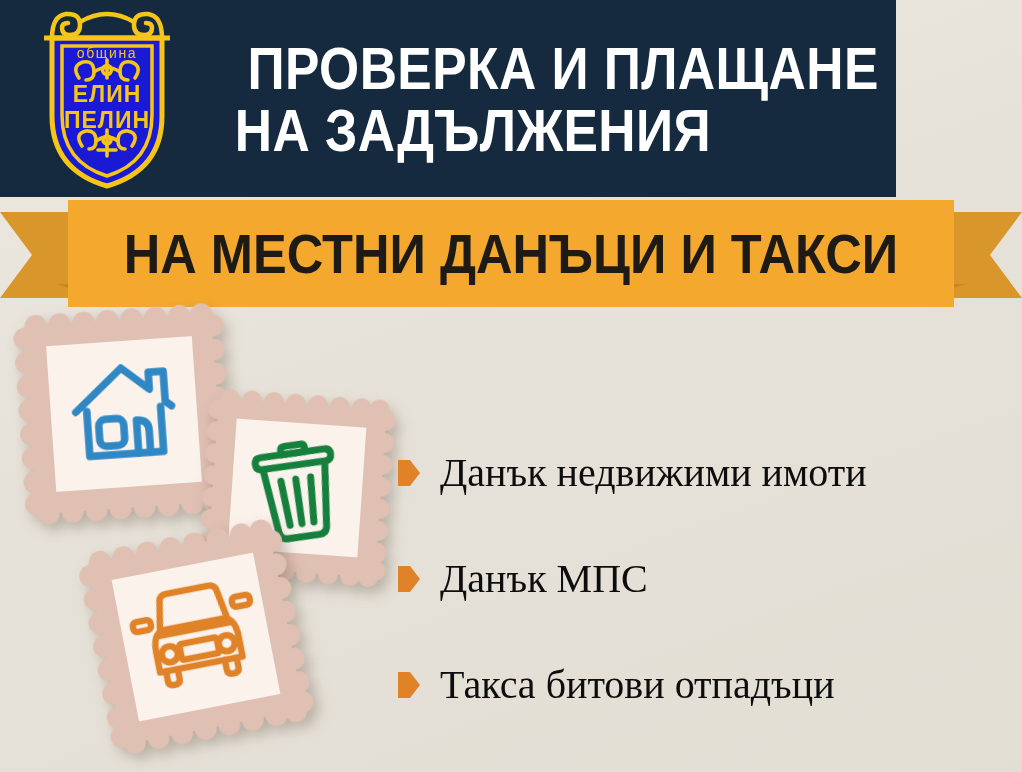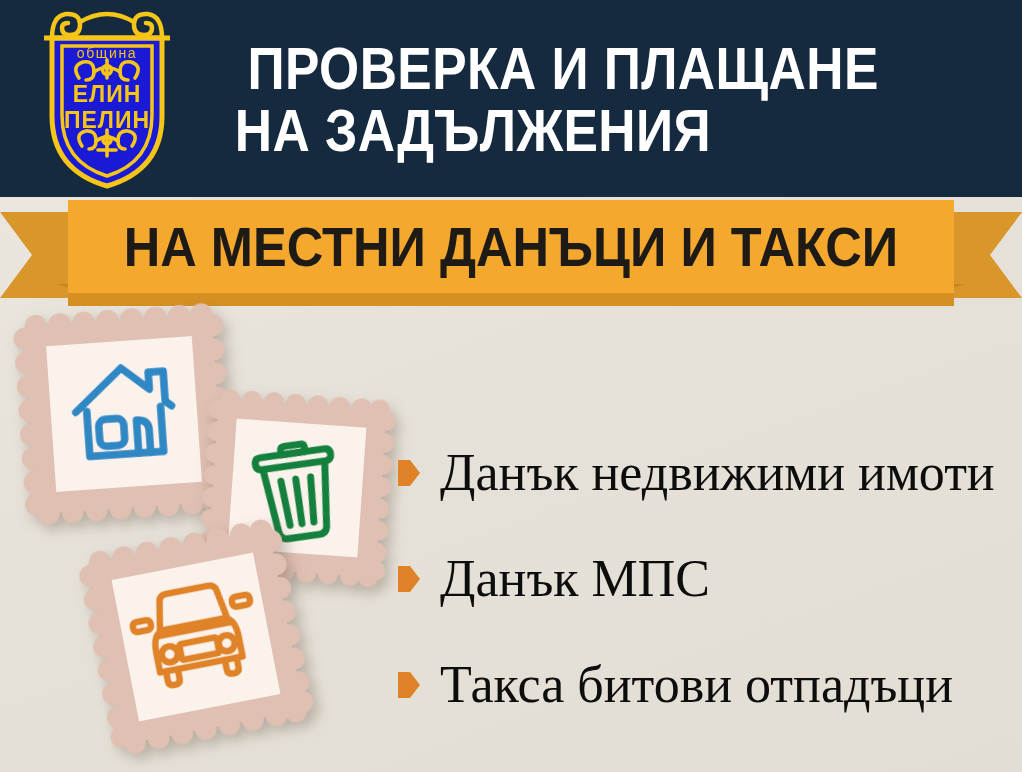--- a/index.html
+++ b/index.html
@@ -8,21 +8,21 @@
     font-family:"Liberation Sans",sans-serif;
     background:#e9e5dd;
   }
   #poster{
     position:relative;width:1022px;height:772px;overflow:hidden;
     background:linear-gradient(160deg,#ece8e0 0%,#e7e2d9 45%,#e3ded4 100%);
   }
 
   
   #header{
-    position:absolute;left:0;top:0;width:1022px;height:197px;
+    position:absolute;left:0;top:0;width:896px;height:197px;
     background:#152a3e;
   }
   #crest{
     position:absolute;left:22px;top:4px;width:170px;height:188px;
   }
   #title-wrap{
     position:absolute;left:196px;top:14px;width:812px;height:172px;
     display:flex;flex-direction:column;align-items:flex-start;justify-content:center;
   }
   .title-line{
@@ -45,21 +45,21 @@
   #tail-right{
     right:0;
     clip-path:polygon(0 0,108px 0,76px 43px,108px 86px,0 86px);
   }
   .tail-fold{
     position:absolute;top:86px;width:52px;height:16px;background:#c98522;
   }
   #fold-left{left:56px;clip-path:polygon(0 0,52px 0,52px 16px);}
   #fold-right{right:56px;clip-path:polygon(0 0,52px 0,0 16px);}
   #ribbon-body{
-    position:absolute;left:68px;top:2px;width:886px;height:93px;
+    position:absolute;left:68px;top:2px;width:886px;height:107px;
     background:#f4a92e;
     display:flex;align-items:center;justify-content:center;
   }
   #ribbon-text{
     color:#1e1a16;font-family:"Liberation Sans",sans-serif;
     font-weight:bold;font-size:55px;letter-spacing:0px;white-space:nowrap;
     transform:scaleX(.92);transform-origin:center;
   }
   #ribbon-shadow{
     position:absolute;left:68px;top:95px;width:886px;height:13px;
@@ -80,21 +80,21 @@
   .bullet-row{
     display:flex;align-items:center;height:106px;
   }
   .bullet-mark{
     width:22px;height:26px;flex:0 0 22px;margin-right:20px;
     background:#e08328;
     clip-path:polygon(0 0,12px 0,22px 13px,12px 26px,0 26px);
   }
   .bullet-text{
     font-family:"Liberation Serif","DejaVu Serif",serif;
-    font-size:52px;color:#0d0d0d;white-space:nowrap;line-height:1;
+    font-size:40px;color:#0d0d0d;white-space:nowrap;line-height:1;
   }
 </style>
 </head>
 <body>
 
 <div id="poster">
 
   <div id="header">
 
     <div id="crest">

